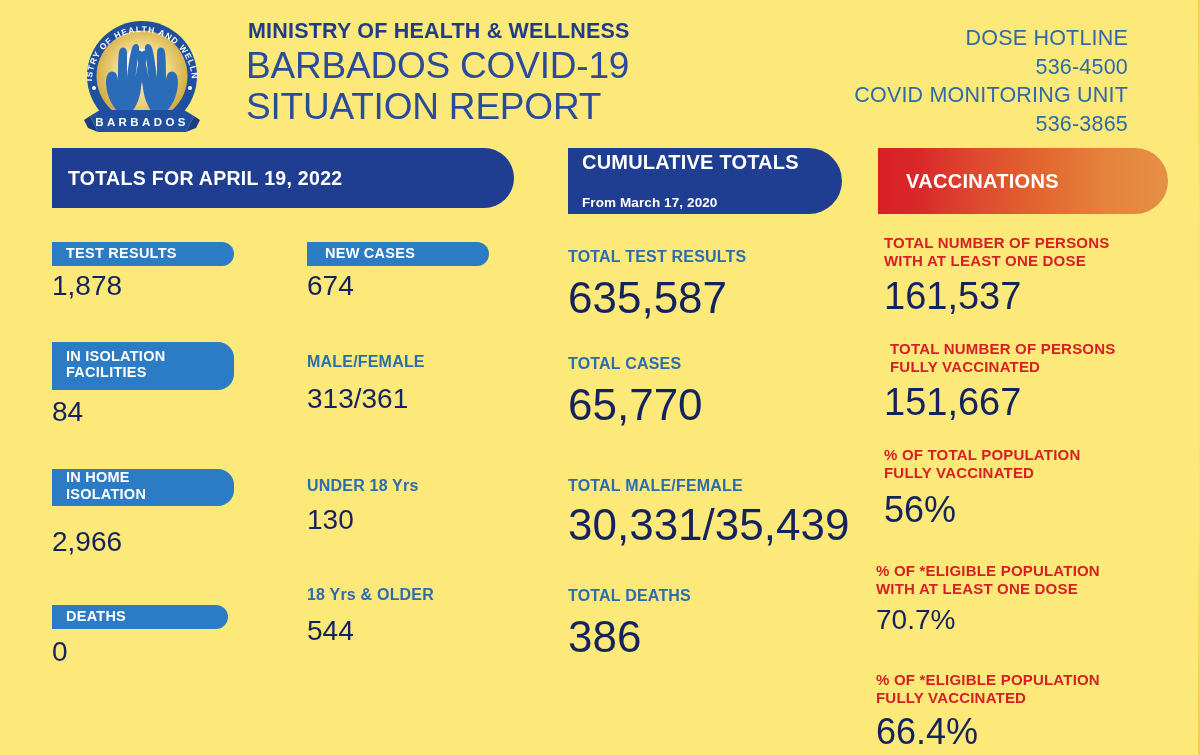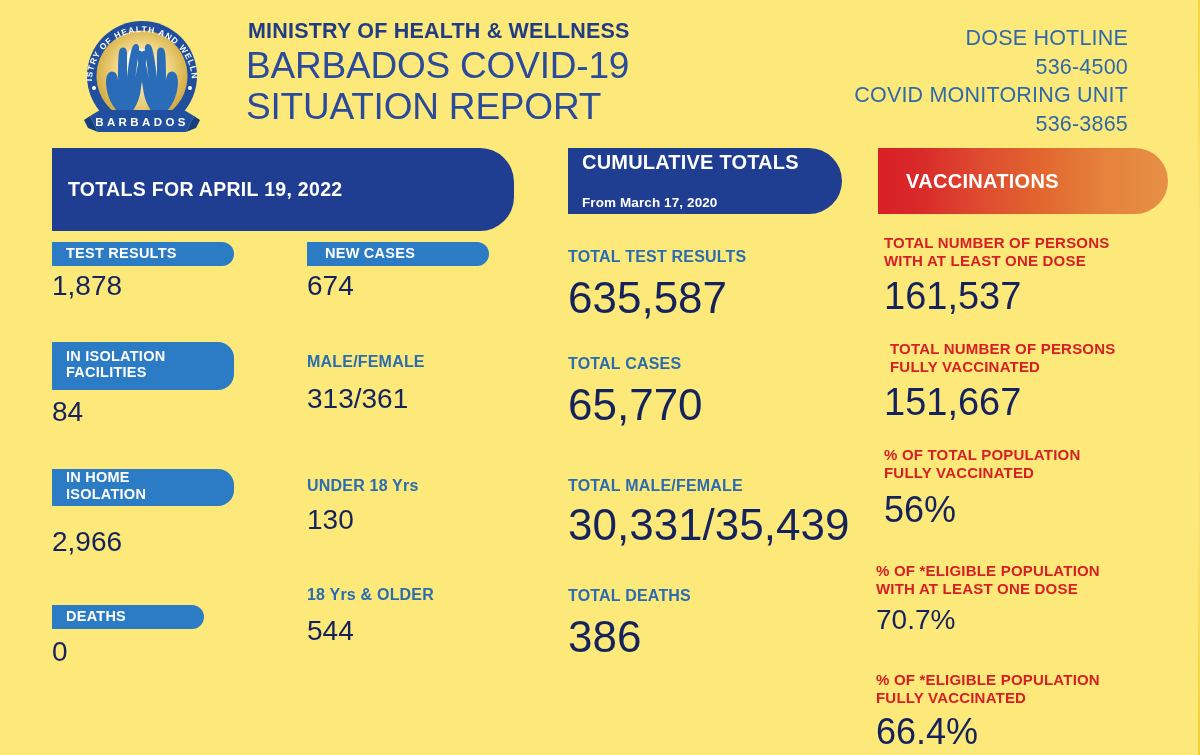--- a/index.html
+++ b/index.html
@@ -41,21 +41,21 @@
   .hotline{
     position:absolute;right:72px;top:24px;text-align:right;
     color:#2f6aa8;font-size:21.5px;line-height:1.33;letter-spacing:.2px;
   }
   .hotline .num{color:#2f6aa8;}
 
   
   .banner{position:absolute;display:flex;align-items:center;}
   .banner-blue{background:#1f3d91;color:#fff;}
   .b-today{
-    left:52px;top:148px;width:446px;height:83px;
+    left:52px;top:148px;width:446px;height:60px;
     border-radius:0 34px 34px 0;padding-left:16px;
   }
   .b-today span{font-size:19.5px;font-weight:bold;letter-spacing:.3px;}
   .b-cumul{
     left:568px;top:148px;width:260px;height:66px;
     border-radius:0 34px 34px 0;padding-left:14px;flex-direction:column;
     align-items:flex-start;justify-content:center;gap:20px;
   }
   .b-cumul .l1{font-size:20px;font-weight:bold;letter-spacing:.2px;line-height:1.08;}
   .b-cumul .l2{font-size:13.5px;font-weight:bold;letter-spacing:.1px;margin-top:2px;}
@@ -182,21 +182,21 @@
     <span>FACILITIES</span>
   </div>
   <div class="val v-lg" style="left:52px;top:398px;">84</div>
 
   <div class="pill two" style="left:52px;top:469px;width:182px;height:37px;flex-direction:column;align-items:flex-start;justify-content:center;">
     <span>IN HOME</span>
     <span>ISOLATION</span>
   </div>
   <div class="val v-lg" style="left:52px;top:528px;">2,966</div>
 
-  <div class="pill" style="left:52px;top:605px;width:152px;height:24px;">
+  <div class="pill" style="left:52px;top:605px;width:176px;height:24px;">
     <span>DEATHS</span>
   </div>
   <div class="val v-lg" style="left:52px;top:638px;">0</div>
 
   <div class="pill" style="left:307px;top:242px;width:182px;height:24px;padding-left:18px;">
     <span>NEW CASES</span>
   </div>
   <div class="val v-lg" style="left:307px;top:272px;">674</div>
 
   <div class="lbl lbl-blue" style="left:307px;top:353px;">MALE/FEMALE</div>

